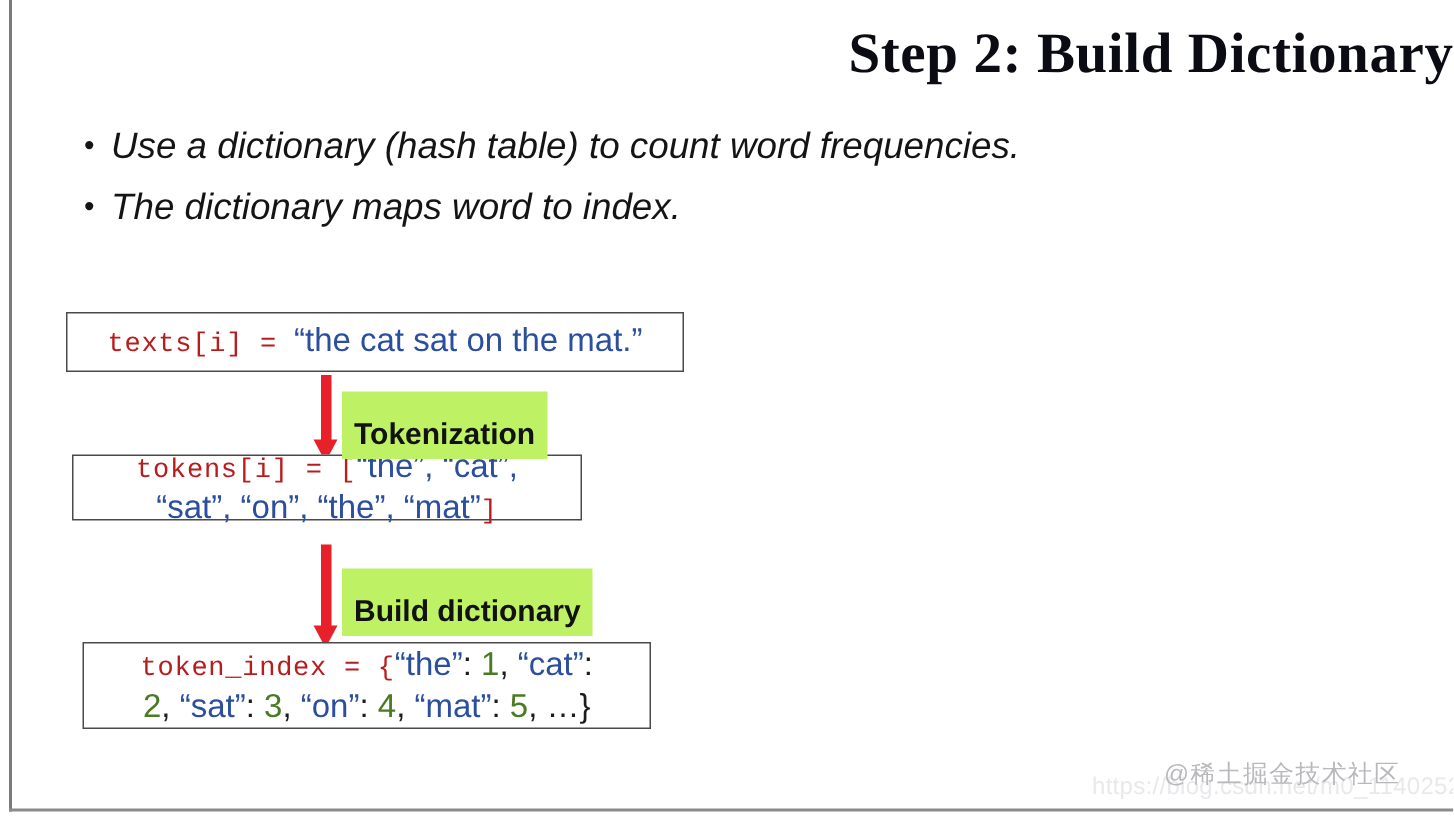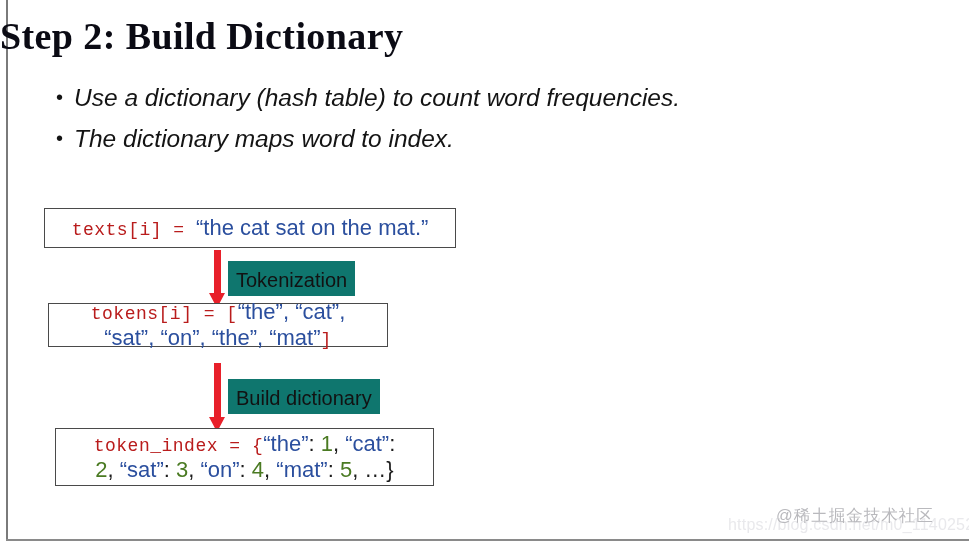--- a/index.html
+++ b/index.html
@@ -36,21 +36,21 @@
     width: 963px;
     height: 2px;
     background: #8a8a8a;
   }
 
   .title {
     position: absolute;
     left: 0;
     top: 14px;
     width: 969px;
-    text-align: left;
+    text-align: right;
     font-family: "Liberation Serif", serif;
     font-weight: bold;
     font-size: 38px;
     letter-spacing: 0.4px;
     color: #0b0b14;
     white-space: nowrap;
   }
 
   .bullets {
     position: absolute;
@@ -146,25 +146,25 @@
   }
   #arrow-tokenize { left: 209px; top: 250px; width: 17px; height: 58px; }
   #arrow-tokenize .shaft { height: 44px; }
   #arrow-tokenize .head  { top: 43px; }
   #arrow-build    { left: 209px; top: 363px; width: 17px; height: 70px; }
   #arrow-build .shaft { height: 55px; }
   #arrow-build .head  { top: 54px; }
 
   .arrow-label {
     position: absolute;
-    background: #0f766e;
+    background: #bef264;
     color: #121212;
-    font-weight: normal;
+    font-weight: bold;
     font-size: 20px;
-    padding: 8px 8px 4px 8px;
+    padding: 18px 8px 4px 8px;
     white-space: nowrap;
     z-index: 4;
   }
   #label-tokenize { left: 228px; top: 261px; }
   #label-build    { left: 228px; top: 379px; text-align: right; }
 
   
   .wm-url {
     position: absolute;
     left: 728px;

